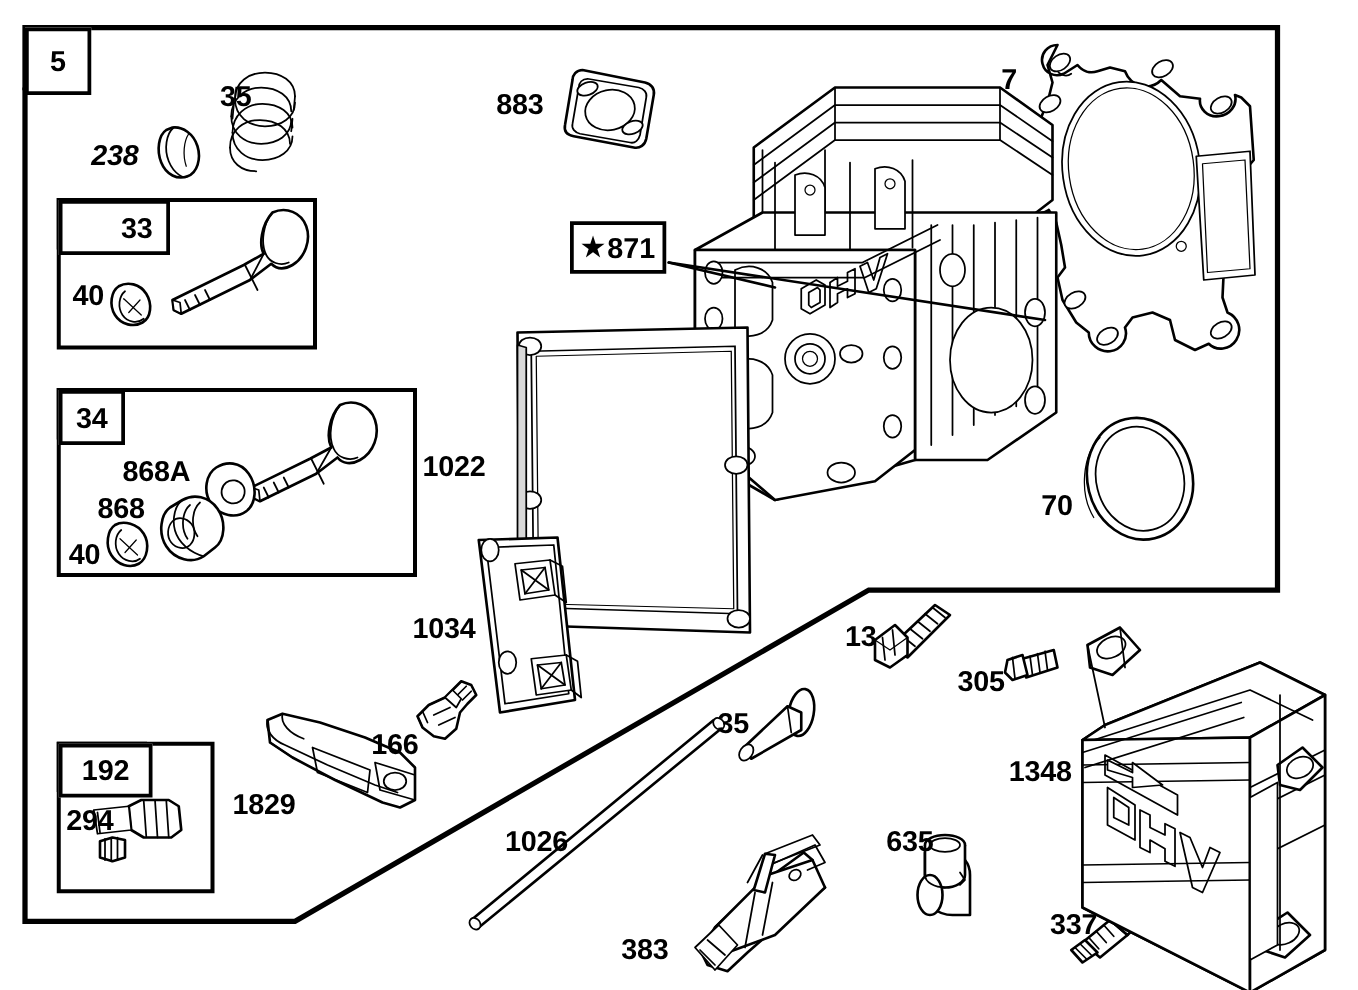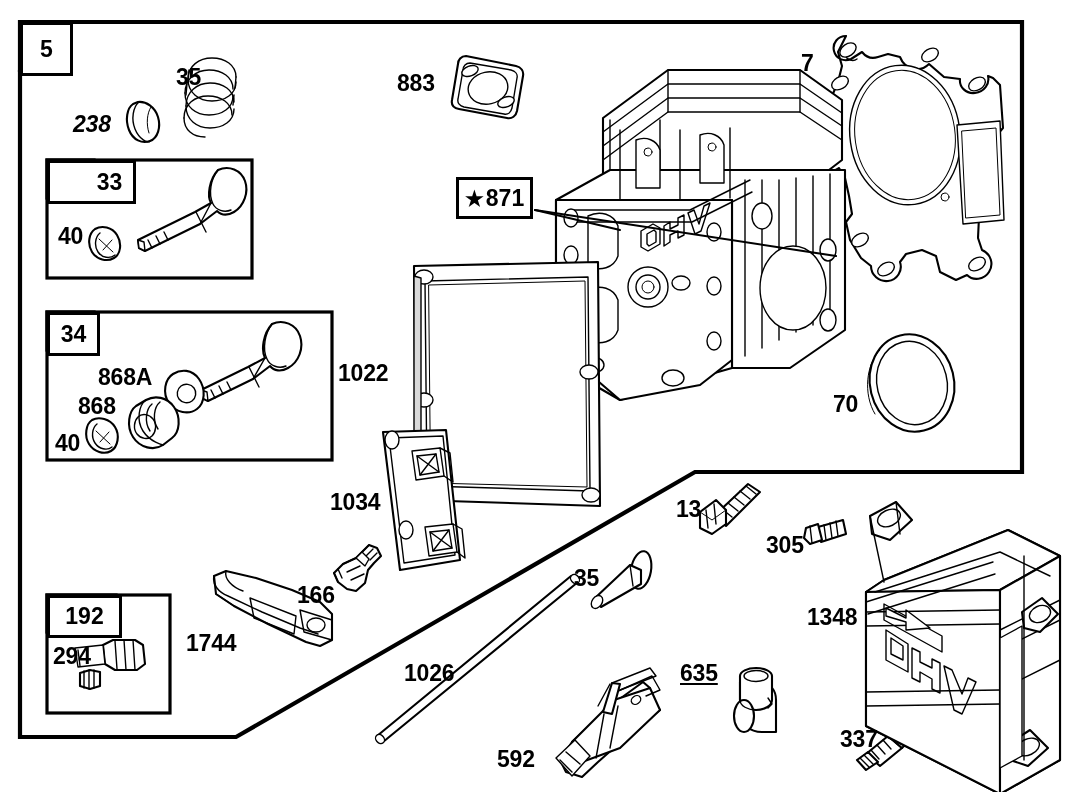--- a/index.html
+++ b/index.html
@@ -455,25 +455,25 @@
   <div class="callout" style="left:78px;  top:395px;">868</div>
   <div class="callout" style="left:55px;  top:432px;">40</div>
   <div class="callout" style="left:833px; top:393px;">70</div>
   <div class="callout" style="left:330px; top:491px;">1034</div>
   <div class="callout" style="left:676px; top:498px;">13</div>
   <div class="callout" style="left:766px; top:534px;">305</div>
   <div class="callout" style="left:297px; top:540px;margin-top:44px;">166</div>
   <div class="callout" style="left:574px; top:567px;">35</div>
   <div class="callout" style="left:807px; top:606px;">1348</div>
   <div class="callout" style="left:53px;  top:645px;">294</div>
-  <div class="callout" style="left:186px; top:632px;">1744</div>
+  <div class="callout" style="left:186px; top:632px;">1829</div>
   <div class="callout" style="left:404px; top:662px;">1026</div>
-  <div class="callout" style="left:680px; top:662px;text-decoration:underline;">635</div>
+  <div class="callout" style="left:709px; top:662px;">635</div>
   <div class="callout" style="left:840px; top:728px;">337</div>
-  <div class="callout" style="left:497px; top:748px;">592</div>
+  <div class="callout" style="left:497px; top:748px;">383</div>
 
   <div class="boxnum" style="left:20px; top:22px; width:47px; height:48px;">5</div>
 
   <div class="boxnum" style="left:47px; top:160px; width:47px; height:38px;padding-left:36px;">33</div>
 
   <div class="boxnum" style="left:47px; top:312px; width:47px; height:38px;">34</div>
 
   <div class="boxnum" style="left:47px; top:595px; width:69px; height:37px;text-align:center;">192</div>
 
   <div class="starnum" style="left:456px; top:177px; height:36px;">

